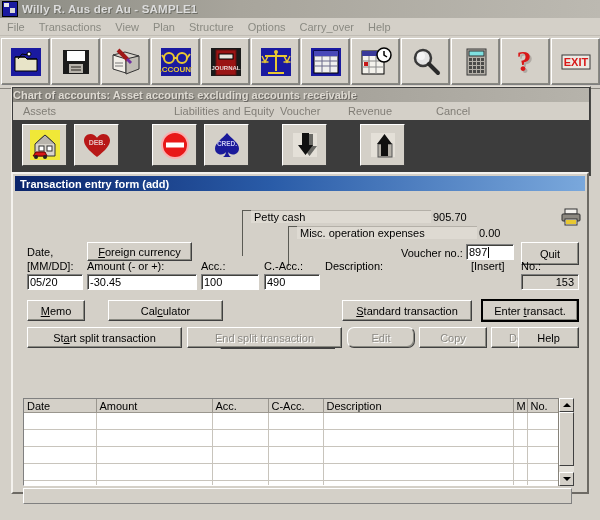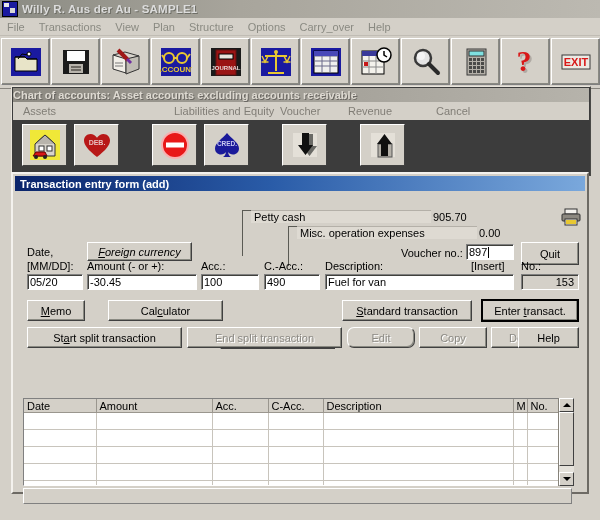--- a/index.html
+++ b/index.html
@@ -460,21 +460,21 @@
           <rect x="4" y="11" width="12" height="6" fill="#f4f2ee" stroke="#333"></rect>
           <rect x="5" y="12" width="10" height="4" fill="#e8c832"></rect>
         </svg>
       </span>
 
       <div class="brk" style="left:273px;top:34px;width:9px;height:40px;border-top:none;"></div>
       <div class="brk" style="left:273px;top:34px;width:9px;height:1px;border-left:none;"></div>
       <div class="ro-label" style="left:282px;top:34px;width:180px;">Misc. operation expenses</div>
       <div class="ro-val" style="left:464px;top:35px;width:40px;text-align:left;">0.00</div>
 
-      <div class="btn" style="left:72px;top:50px;width:105px;height:19px;font-style:italic;">
+      <div class="btn" style="left:72px;top:50px;width:105px;height:19px;">
         <span><span class="u">F</span><span>oreign currency</span></span>
       </div>
 
       <div class="lbl" style="left:386px;top:55px;">Voucher no.:</div>
       <div class="fld" style="left:451px;top:52px;width:48px;">
         <span>897</span>
           <span class="caret"></span>
       </div>
 
       <div class="btn" style="left:506px;top:50px;width:58px;height:23px;">Quit</div>
@@ -485,21 +485,20 @@
       <div class="lbl" style="left:186px;top:68px;">Acc.:</div>
       <div class="lbl" style="left:249px;top:68px;">C.-Acc.:</div>
       <div class="lbl" style="left:310px;top:68px;">Description:</div>
       <div class="lbl" style="left:456px;top:68px;">[Insert]</div>
       <div class="lbl" style="left:506px;top:68px;">No.:</div>
 
       <div class="fld" style="left:12px;top:82px;width:56px;">05/20</div>
       <div class="fld" style="left:72px;top:82px;width:110px;">-30.45</div>
       <div class="fld" style="left:186px;top:82px;width:58px;">100</div>
       <div class="fld" style="left:249px;top:82px;width:56px;">490</div>
-      <div class="fld" style="left:310px;top:82px;width:189px;">Fuel for van</div>
       <div class="fld ro" style="left:506px;top:82px;width:58px;">153</div>
 
       <div class="btn" style="left:12px;top:108px;width:58px;height:21px;">
           <span><span class="u">M</span>emo</span>
         </div>
       <div class="btn" style="left:81px;top:108px;width:115px;height:21px;margin-left:12px;">
           <span>Cal<span class="u">c</span>ulator</span>
         </div>
       <div class="btn dis" style="left:205px;top:96px;width:115px;height:16px;margin-top:45px;">Chart of accs.</div>
       <div class="btn" style="left:327px;top:108px;width:130px;height:21px;">

